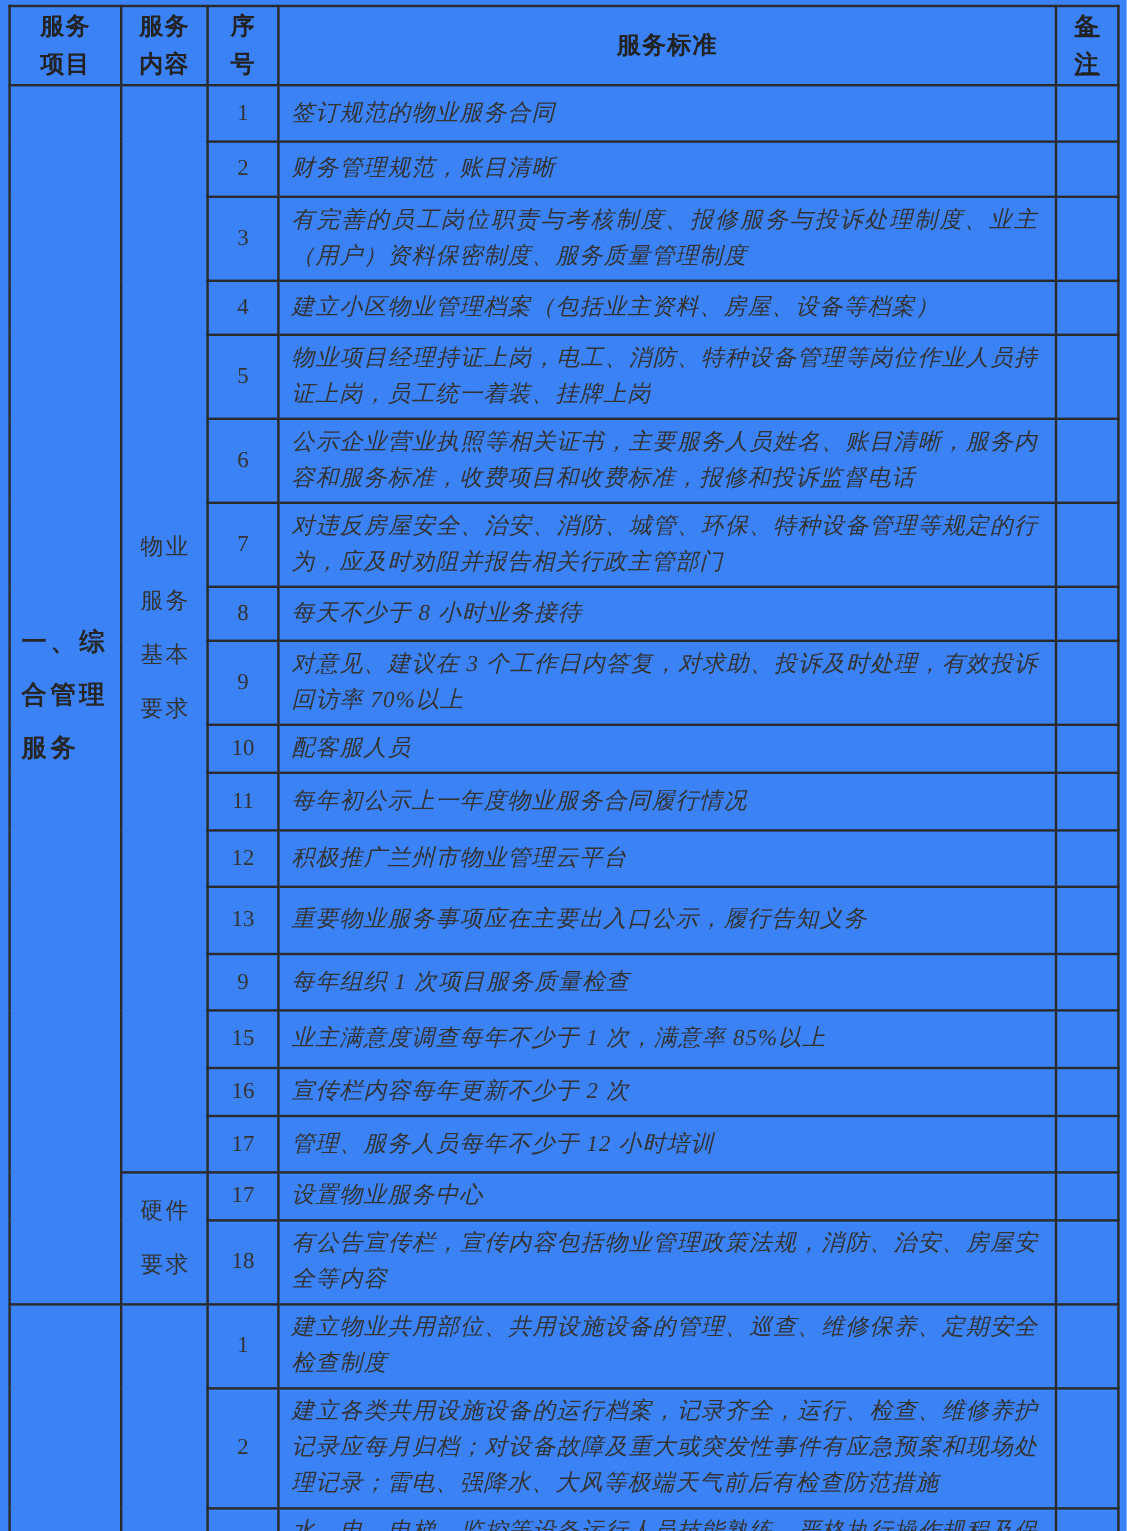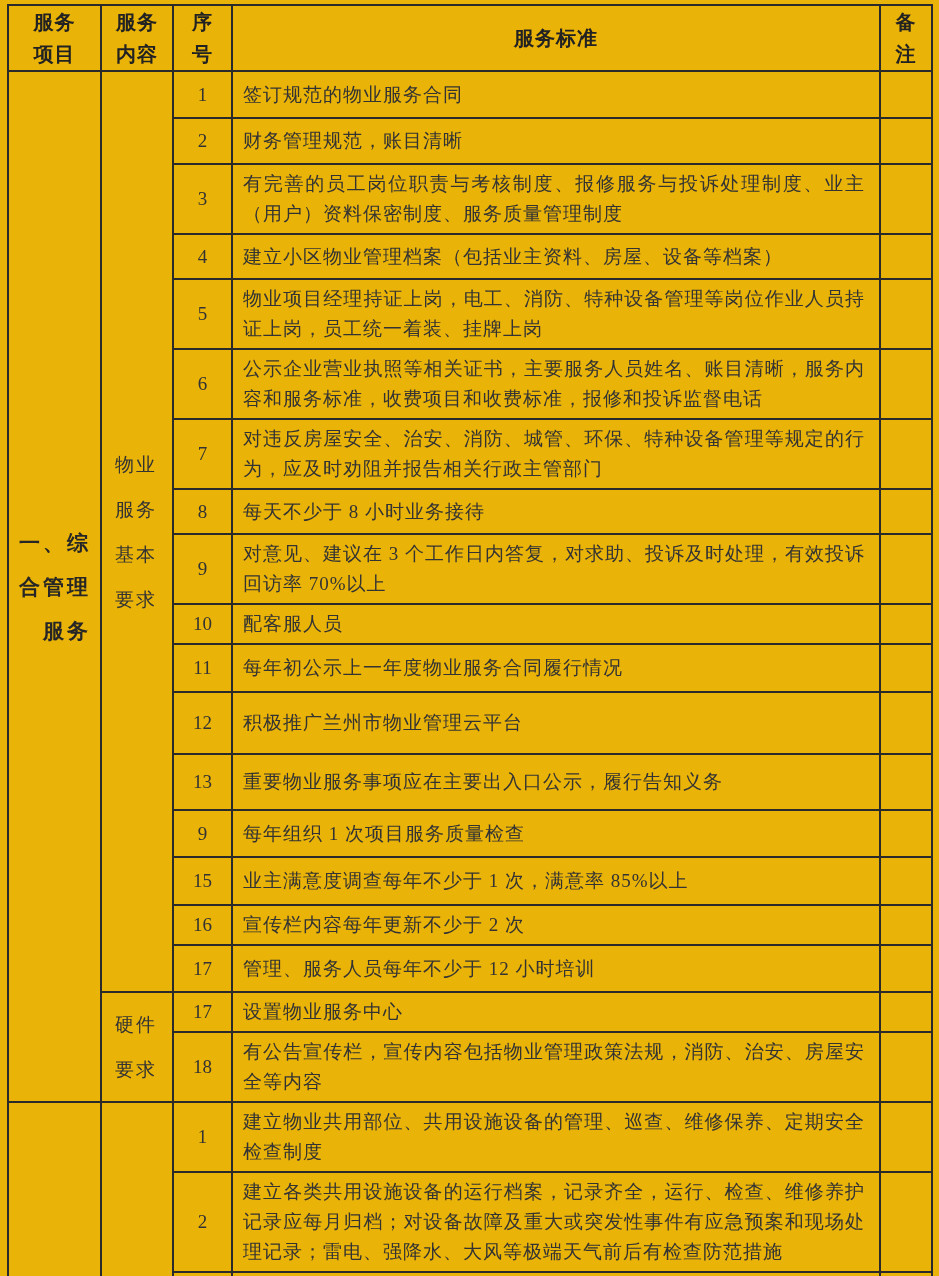--- a/index.html
+++ b/index.html
@@ -4,21 +4,21 @@
 <style>
   html, body {
     margin: 0;
     padding: 0;
     background: #ffffff;
   }
   .page {
     position: relative;
     width: 939px;
     height: 1276px;
-    background: #eab308;
+    background: #3b82f6;
     font-family: "Liberation Serif", "DejaVu Serif", serif;
     color: #2e2e2e;
     overflow: hidden;
   }
   table.doc-table {
     position: absolute;
     left: 7px;
     top: 4px;
     width: 924px;
     border-collapse: collapse;
@@ -40,53 +40,54 @@
     font-weight: bold;
     color: #222222;
     text-align: center;
     letter-spacing: 1px;
     line-height: 32px;
     padding: 2px 16px;
   }
   th.h-item    { padding: 0 20px; }
   th.h-content { padding: 0 14px; }
   th.h-no      { padding: 0 16px; }
-  th.h-rem     { padding: 0 14px; }
+  th.h-rem     { padding: 0 14px; text-decoration: underline; }
 
   td.c-item {
     font-size: 21px;
     font-weight: bold;
     color: #262626;
-    text-align: right;
+    text-align: left;
     padding: 0 9px;
     letter-spacing: 3px;
     line-height: 44px;
     border-radius: 23px;
   }
   td.c-content {
     font-size: 19px;
     color: #333333;
-    text-align: left;
+    text-align: right;
     padding: 0 13px;
     letter-spacing: 2px;
     line-height: 45px;
   }
   td.c-no {
     font-size: 19px;
     color: #333333;
     text-align: center;
     padding: 0;
   }
   td.c-std {
     font-size: 19px;
     color: #333333;
     text-align: justify;
     padding: 4px 14px 4px 10px;
     letter-spacing: 1px;
     line-height: 30px;
+    font-style: italic;
   }
   td.c-rem { padding: 0; }
 </style>
 </head>
 <body>
 
 <div class="page">
   <table class="doc-table">
     <colgroup>
       <col class="col-item">
@@ -154,21 +155,21 @@
       <tr style="height:37px">
         <td class="c-no">10</td>
         <td class="c-std">配客服人员</td>
         <td class="c-rem"></td>
       </tr>
       <tr style="height:48px">
         <td class="c-no">11</td>
         <td class="c-std">每年初公示上一年度物业服务合同履行情况</td>
         <td class="c-rem"></td>
       </tr>
-      <tr style="height:62px">
+      <tr style="height:47px">
         <td class="c-no">12</td>
         <td class="c-std">积极推广兰州市物业管理云平台</td>
         <td class="c-rem"></td>
       </tr>
       <tr style="height:56px">
         <td class="c-no">13</td>
         <td class="c-std">重要物业服务事项应在主要出入口公示，履行告知义务</td>
         <td class="c-rem"></td>
       </tr>
       <tr style="height:47px">

